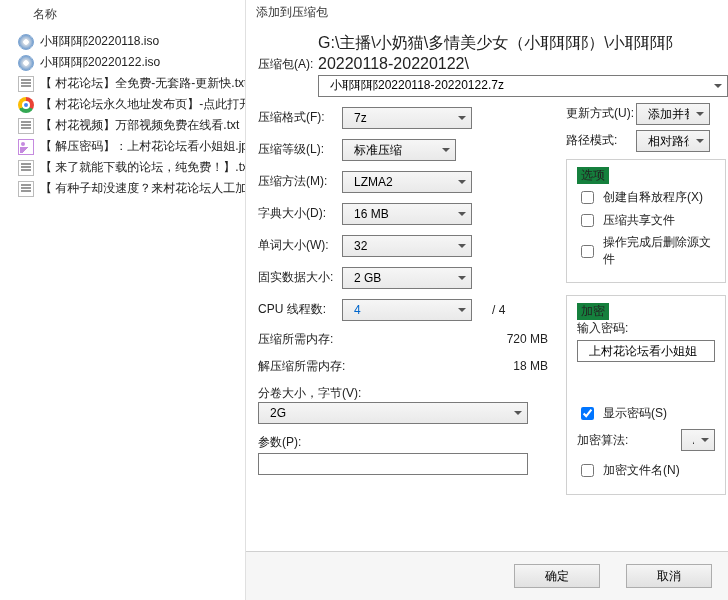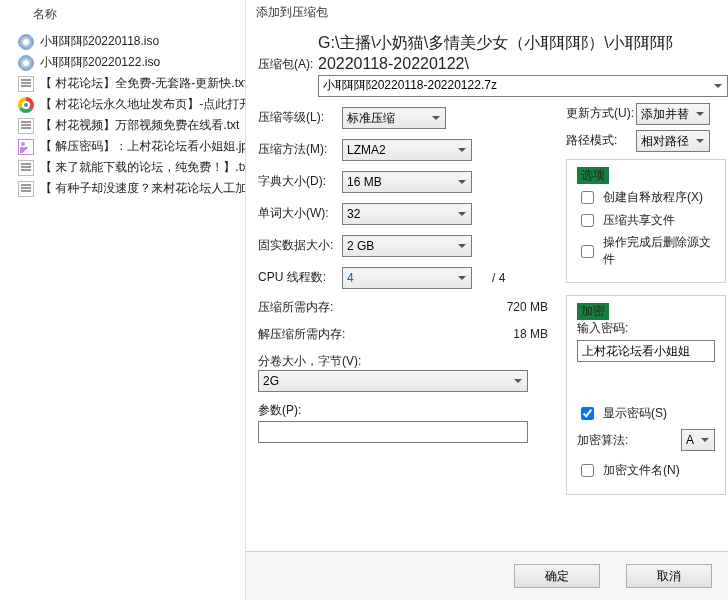--- a/index.html
+++ b/index.html
@@ -18,21 +18,21 @@
   .ico-jpg { background:#fff; border:1px solid #c58adf; position:relative;}
   .ico-jpg::before{content:"";position:absolute;left:2px;top:2px;width:4px;height:4px;border-radius:50%;background:#c58adf;}
   .ico-jpg::after{content:"";position:absolute;left:1px;right:1px;bottom:1px;height:6px;background:linear-gradient(135deg,#c58adf 50%,transparent 50%);}
   
   .right { flex:1; display:flex; flex-direction:column; background:#fff; }
   .dlg-title { padding:4px 10px; background:#fff; color:#333; }
   .dlg-body { flex:1; padding:8px 0 0 12px; overflow:hidden; position:relative;}
   .row { display:flex; align-items:center; margin-bottom:10px; }
   .row .lab { width:84px; }
   .archive-path { font-size:16px; line-height:1.3; }
-  .combo, .txt { height:22px; border:1px solid #7a7a7a; background:#fff; padding:0 4px; font-family:inherit; font-size:12px; }
+  .combo, .txt { height:22px; border:1px solid #7a7a7a; background:#fff; padding:0 11px; font-family:inherit; font-size:12px; }
   .combo { appearance:none; -webkit-appearance:none; background-image:linear-gradient(#f6f6f6,#e9e9e9); background-repeat:no-repeat; position:relative;}
   .sel-wrap { position:relative; display:inline-block; }
   .sel-wrap::after { content:""; position:absolute; right:6px; top:50%; margin-top:-2px; border:4px solid transparent; border-top-color:#555; pointer-events:none;}
   .sel-wrap select { width:100%; padding-right:20px; }
   .form-col { width:290px; }
   .opt-col { position:absolute; left:320px; top:80px; width:160px; }
   .val-right { text-align:right; }
   .fieldset { border:1px solid #d0d0d0; padding:8px 10px 10px; margin-bottom:12px; }
   .fieldset .legend { margin-top:-16px; background:#15803d; display:inline-block; padding:0 4px; }
   .chk { display:flex; align-items:center; gap:6px; margin:4px 0; }
@@ -95,22 +95,26 @@
         <div style="flex:1">
           <div class="archive-path">G:\主播\小奶猫\多情美少女（小耶耶耶）\小耶耶耶20220118-20220122\</div>
           <div class="sel-wrap" style="width:100%">
             <input class="combo" style="width: 100%; background: rgb(255, 255, 255);" value="小耶耶耶20220118-20220122.7z">
           </div>
         </div>
       </div>
 
       <div class="form-col">
         <div class="row">
+            <div class="lab">压缩格式(F):</div>
+            <div class="sel-wrap" style="width:130px"><select class="combo"><option>7z</option></select></div>
+          </div>
+        <div class="row">
             <div class="lab">压缩等级(L):</div>
-            <div class="sel-wrap" style="width:104px"><select class="combo"><option>标准压缩</option></select></div>
+            <div class="sel-wrap" style="width:114px"><select class="combo"><option>标准压缩</option></select></div>
           </div>
         <div class="row">
             <div class="lab">压缩方法(M):</div>
             <div class="sel-wrap" style="width:130px"><select class="combo"><option>LZMA2</option></select></div>
           </div>
         <div class="row">
             <div class="lab">字典大小(D):</div>
             <div class="sel-wrap" style="width:130px"><select class="combo"><option>16 MB</option></select></div>
           </div>
         <div class="row">

